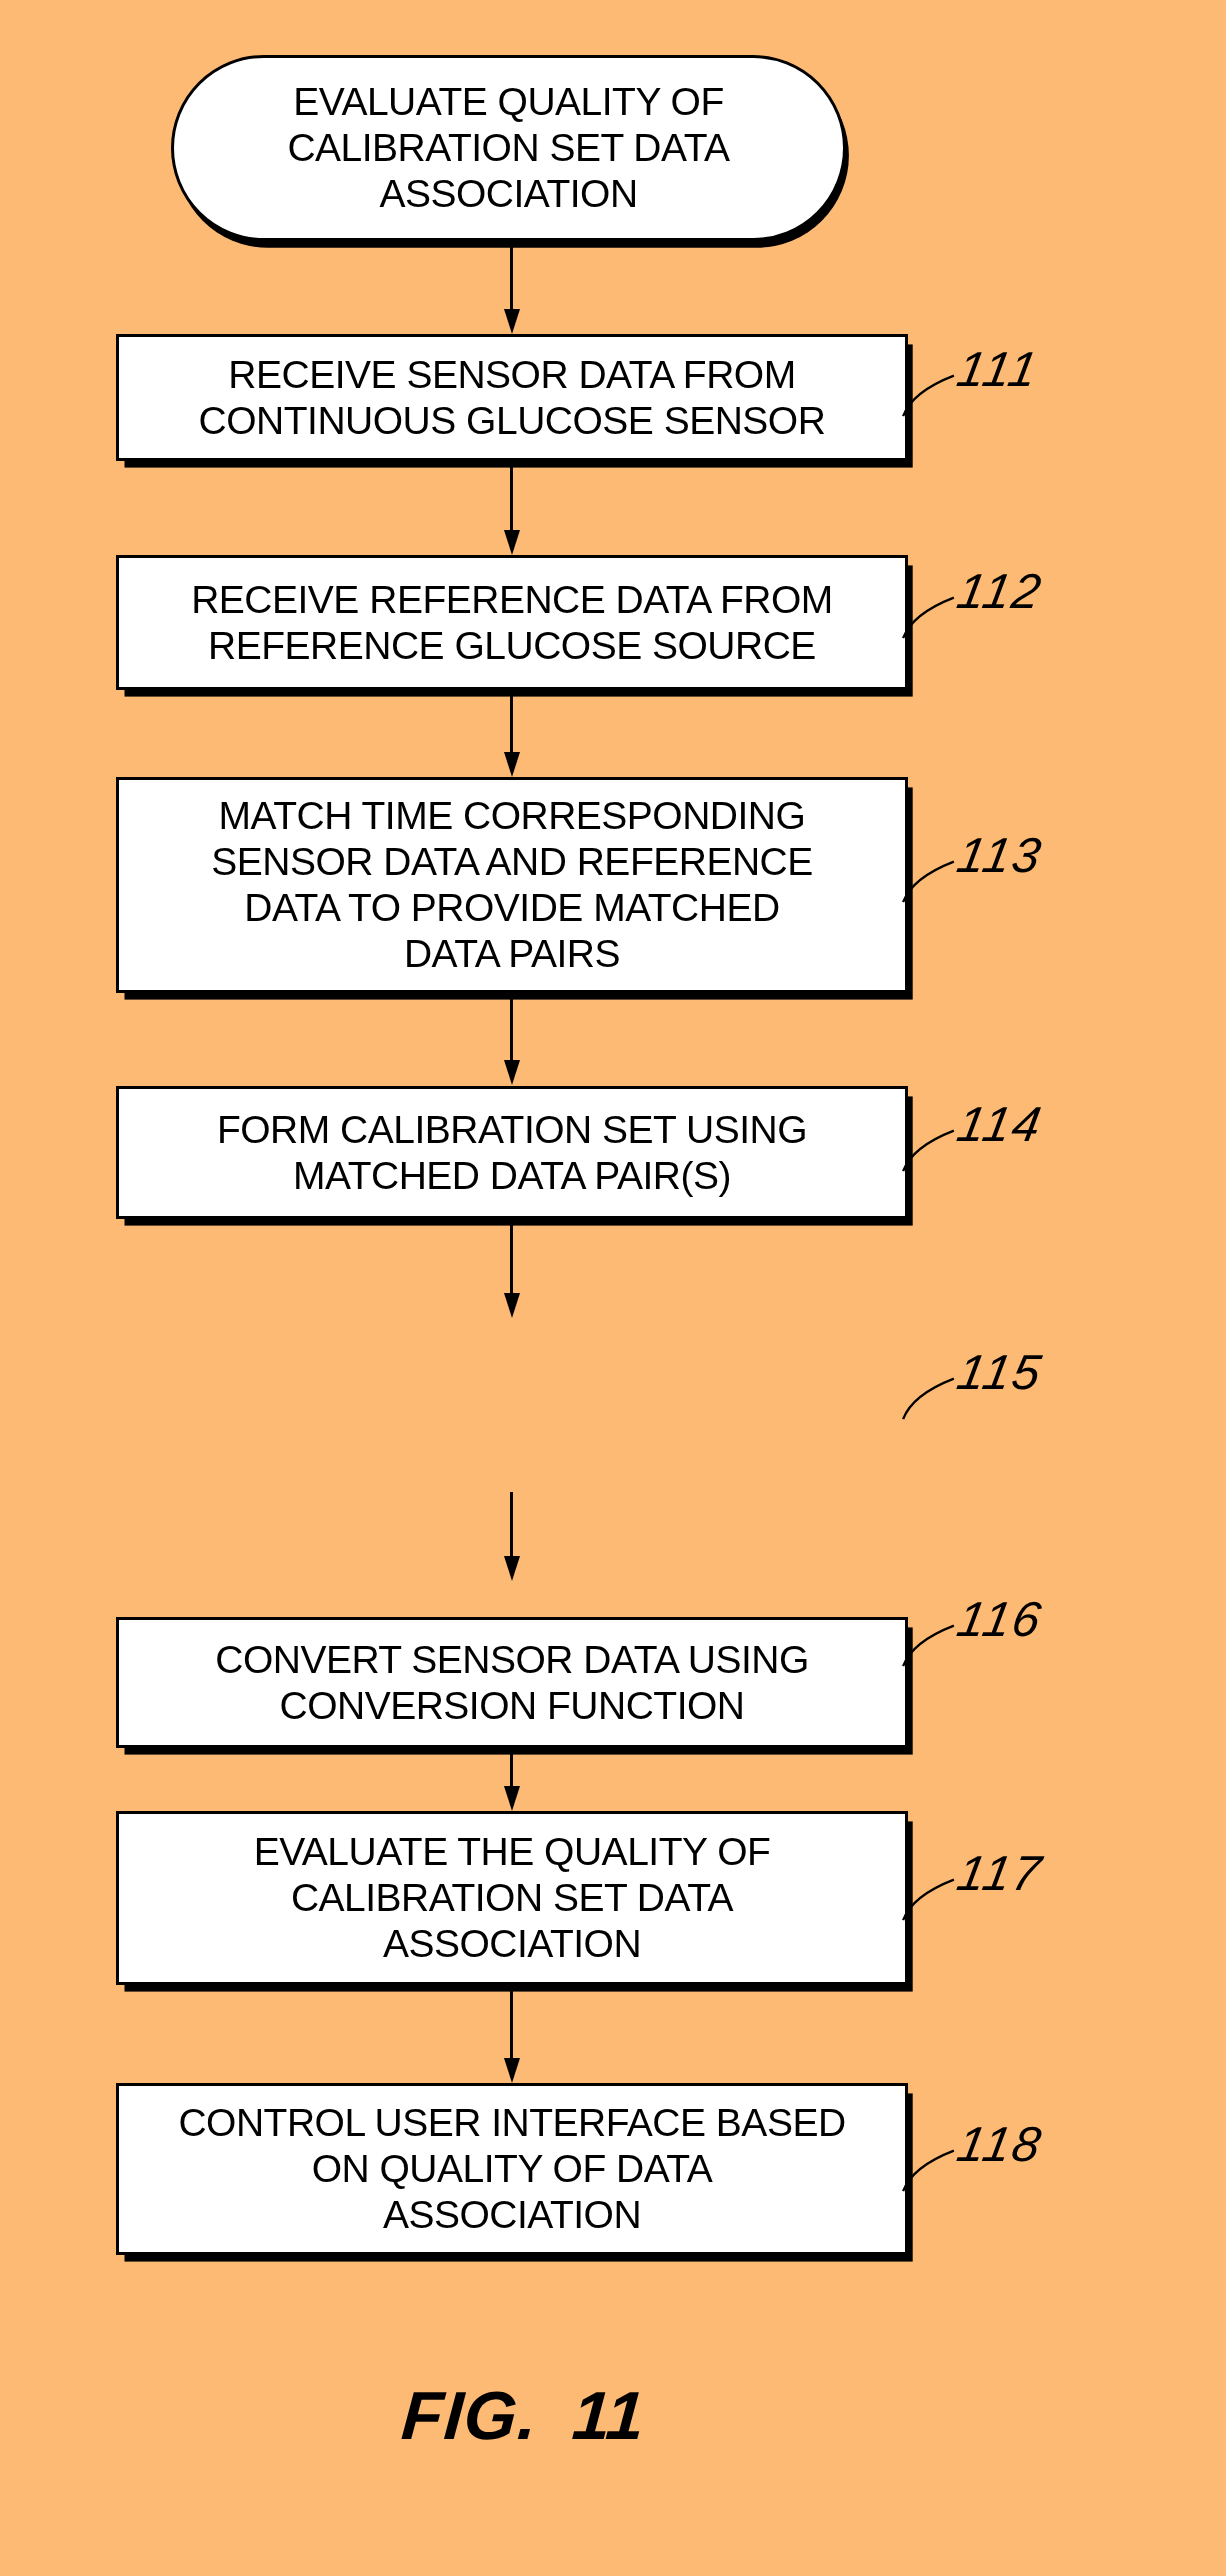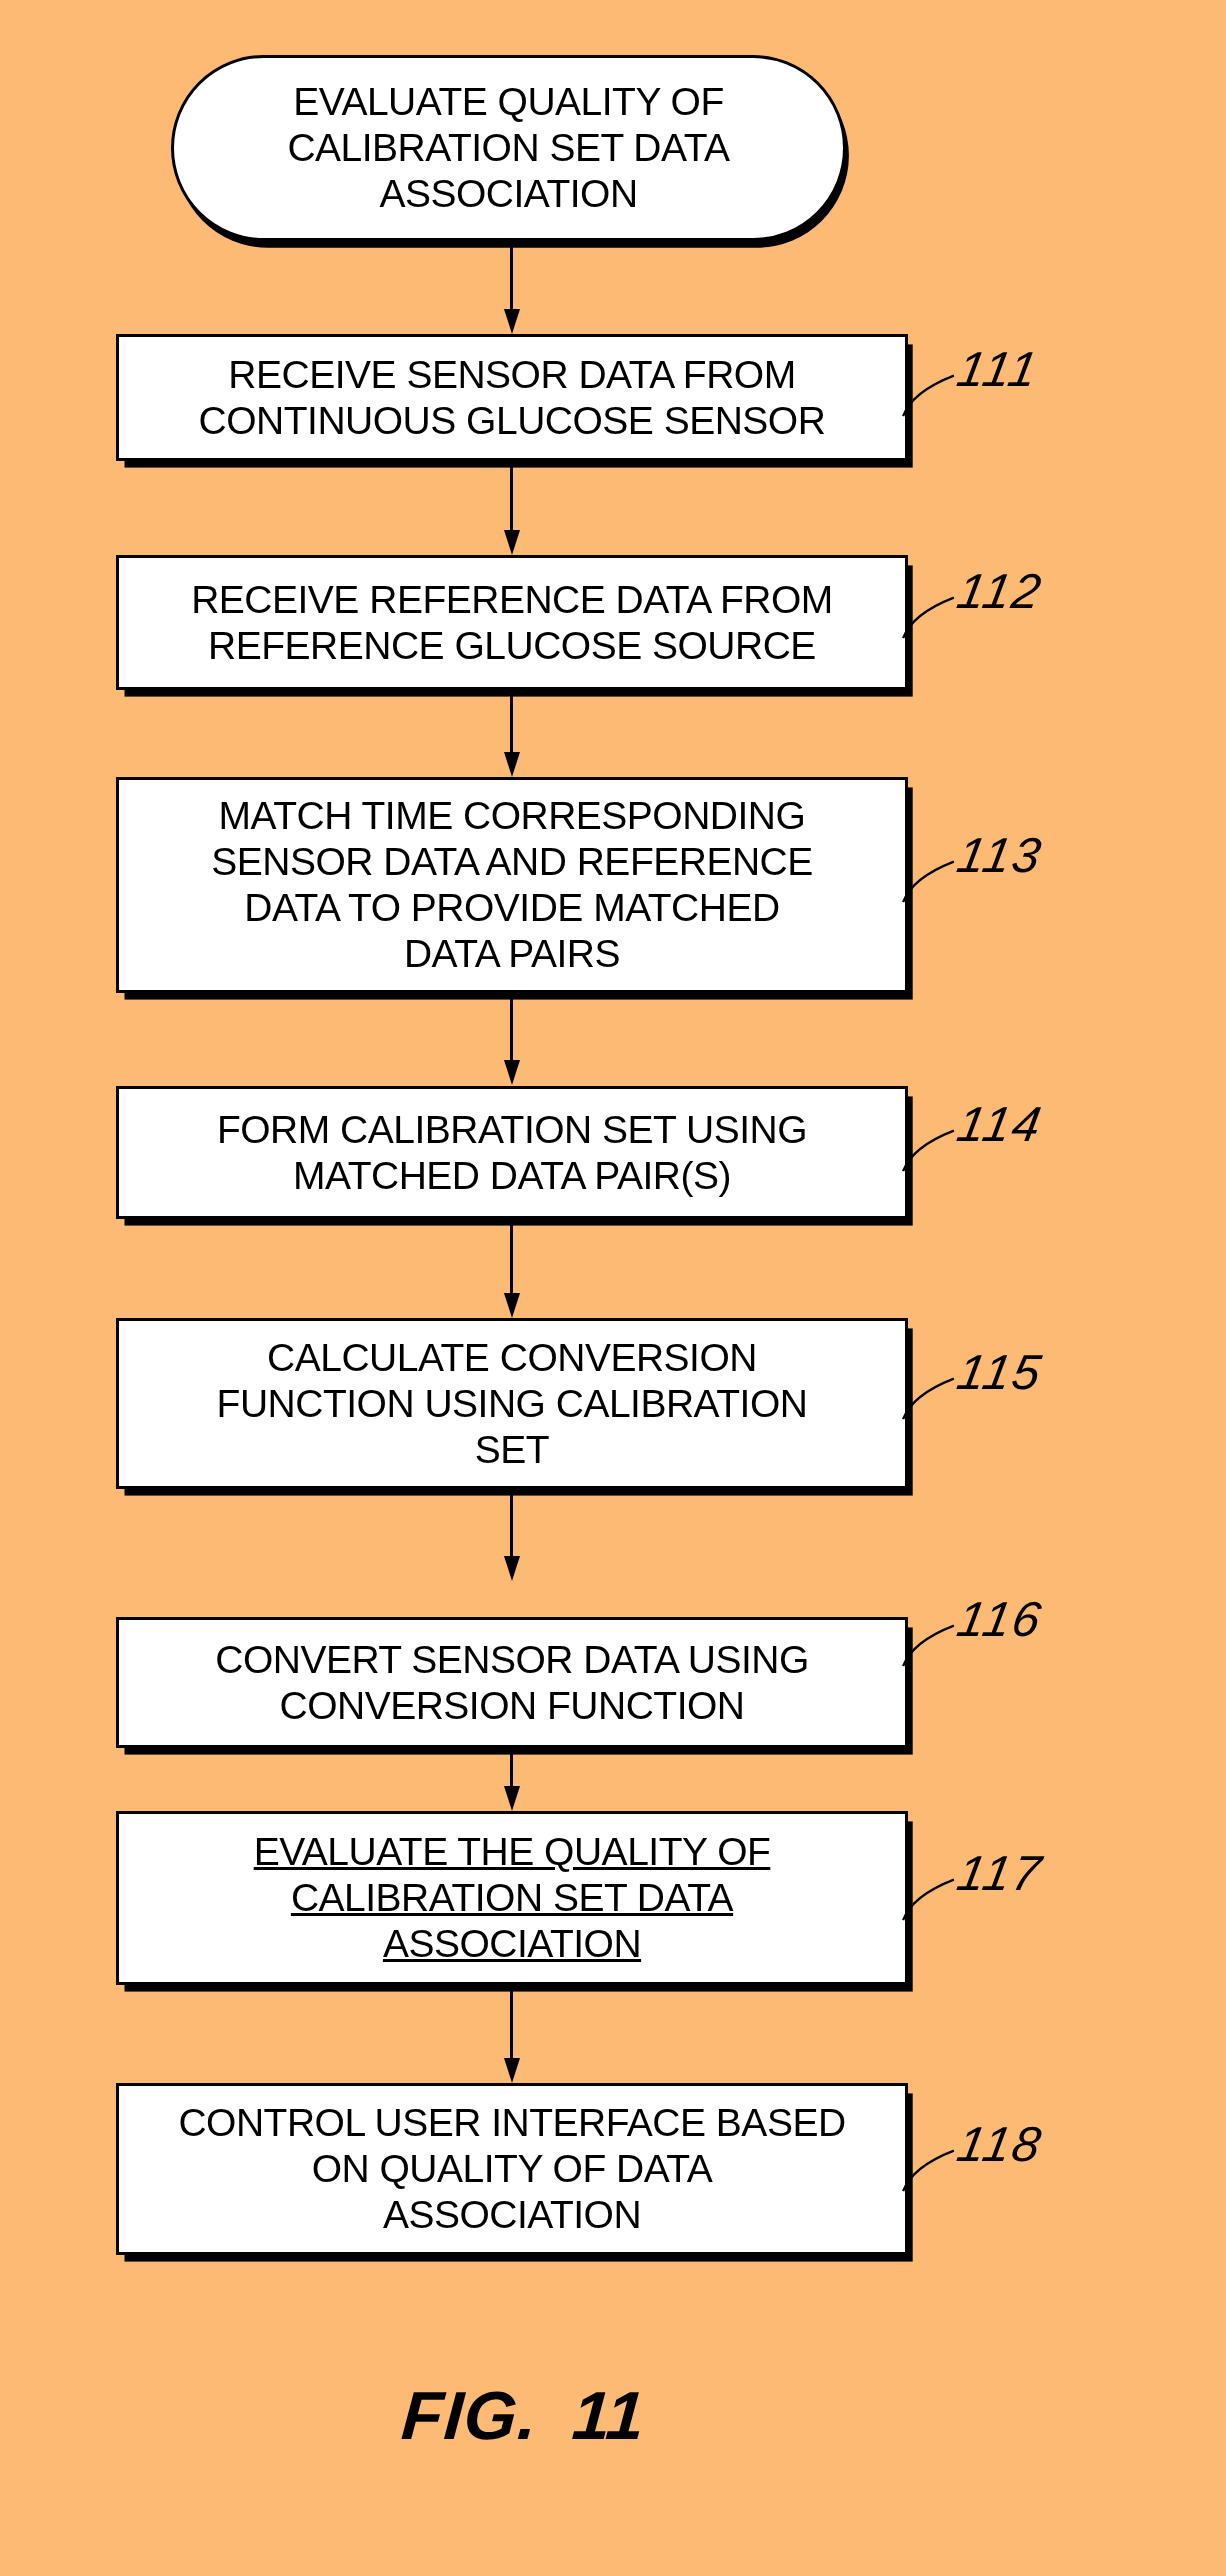--- a/index.html
+++ b/index.html
@@ -41,21 +41,21 @@
     left: 171px; top: 55px; width: 675px; height: 186px;
     padding: 0 66px;
   }
   .rect { left: 116px; width: 792px; padding: 0 5.7px; }
   .b111 { top: 334px;  height: 127px; }
   .b112 { top: 555px;  height: 135px; }
   .b113 { top: 777px;  height: 216px; }
   .b114 { top: 1086px; height: 133px; }
   .b115 { top: 1318px; height: 171px; }
   .b116 { top: 1581px; height: 131px; margin-top: 36px; }
-  .b117 { top: 1811px; height: 174px; text-decoration: underline; }
+  .b117 { top: 1811px; height: 174px; }
   .b118 { top: 2083px; height: 172px; }
 
   
   .arrow {
     position: absolute;
     left: 500px;
     width: 23px;
     display: flex;
     flex-direction: column;
     align-items: center;
@@ -168,23 +168,20 @@
   <div class="node rect b112">RECEIVE REFERENCE DATA FROM
 REFERENCE GLUCOSE SOURCE</div>
   <div class="node rect b111">RECEIVE SENSOR DATA FROM
 CONTINUOUS GLUCOSE SENSOR</div>
   <div class="node rect b113">MATCH TIME CORRESPONDING
 SENSOR DATA AND REFERENCE
 DATA TO PROVIDE MATCHED
 DATA PAIRS</div>
   <div class="node rect b114">FORM CALIBRATION SET USING
 MATCHED DATA PAIR(S)</div>
-  <div class="node rect b115">CALCULATE CONVERSION
-FUNCTION USING CALIBRATION
-SET</div>
   <div class="node rect b116">CONVERT SENSOR DATA USING
 CONVERSION FUNCTION</div>
   <div class="node rect b117">EVALUATE THE QUALITY OF
 CALIBRATION SET DATA
 ASSOCIATION</div>
   <div class="node rect b118">CONTROL USER INTERFACE BASED
 ON QUALITY OF DATA
 ASSOCIATION</div>
 
   <div class="refnote r111">

